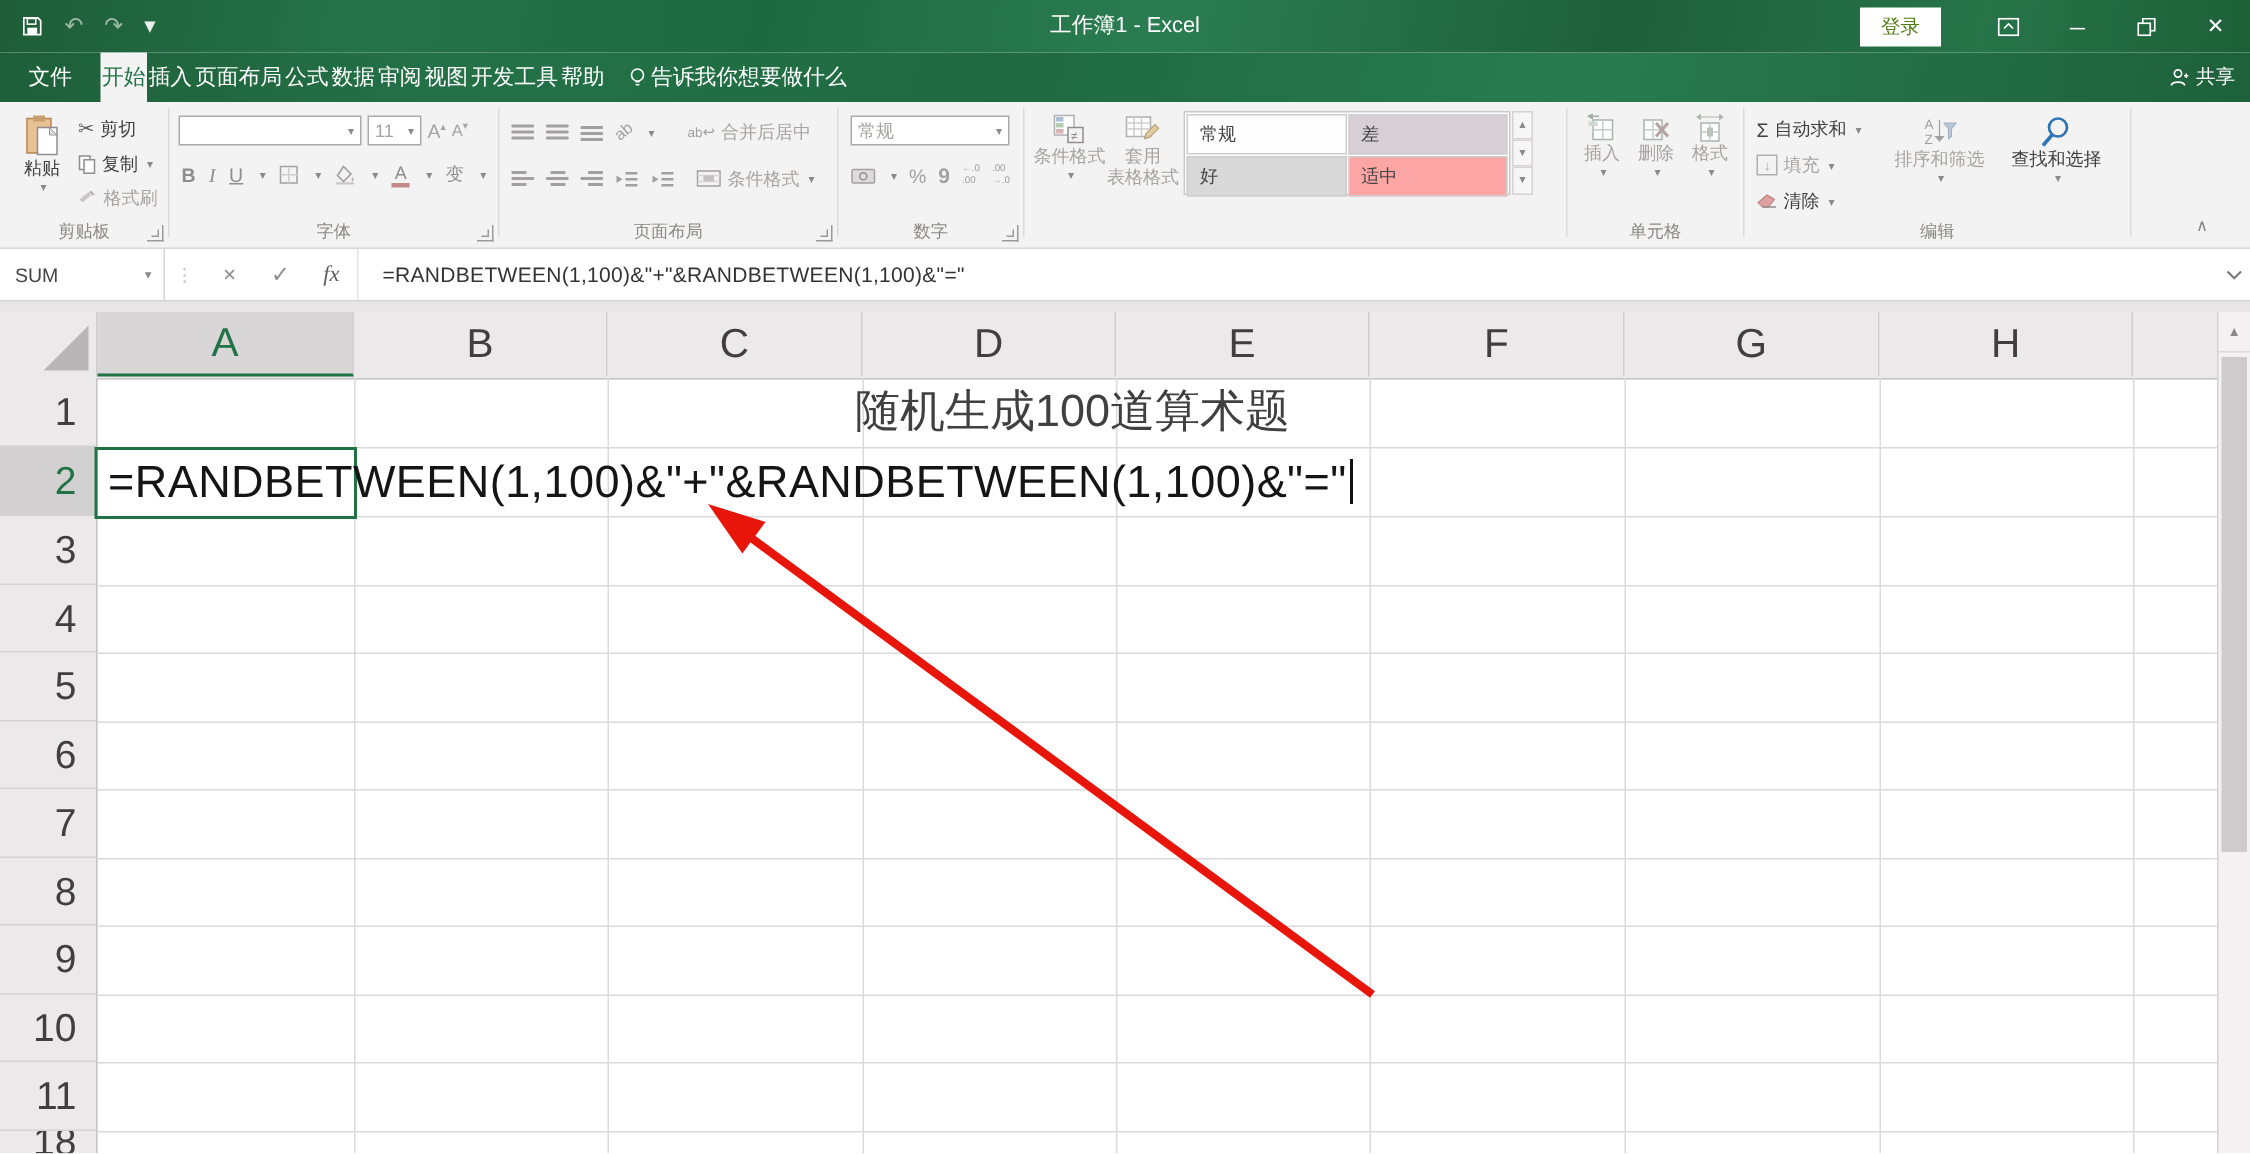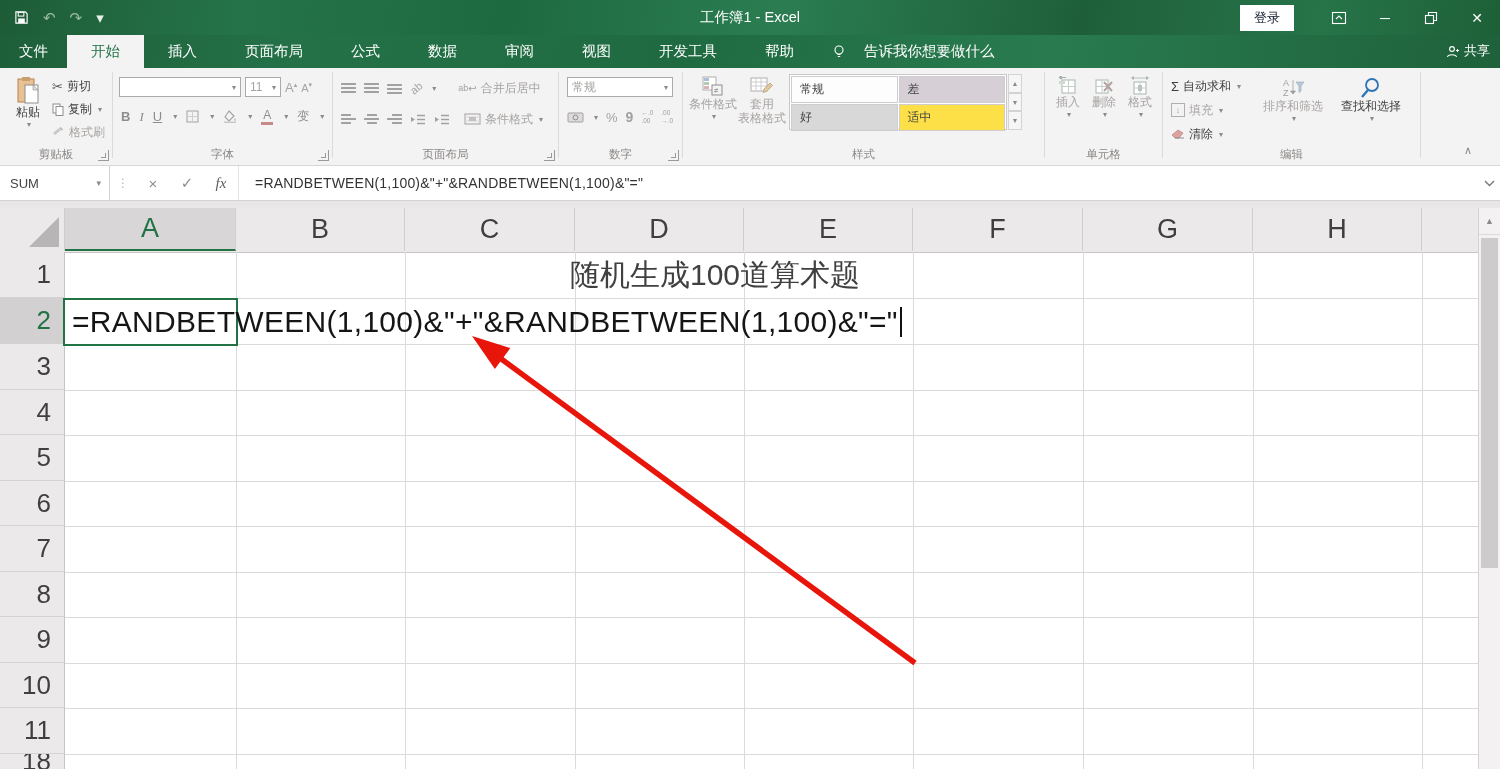--- a/index.html
+++ b/index.html
@@ -9,32 +9,32 @@
   
   #titlebar{position:absolute;left:0;top:0;width:1500px;height:35px;
     background:linear-gradient(100deg,#1d5c37 0%,#257349 16%,#1e6a40 34%,#2b7d51 52%,#1e5f3a 72%,#277449 88%,#1d6038 100%);
     color:#fff;}
   .qat{position:absolute;left:14px;top:0;height:35px;display:flex;align-items:center;gap:14px;}
   .qat .gly{font-size:15px;line-height:1;color:#fff;}
   .dim{opacity:.55;}
   .qat-drop{font-size:9px;opacity:.9;}
   #title-text{position:absolute;left:0;right:0;top:0;height:35px;line-height:35px;text-align:center;font-size:14.5px;color:#fff;}
   .caption-btns{position:absolute;right:0;top:0;height:35px;display:flex;align-items:center;}
-  .signin{background:#fff;color:#0f172a;font-size:13px;padding:4px 14px;margin-right:22px;cursor:default;}
+  .signin{background:#fff;color:#4d7c0f;font-size:13px;padding:4px 14px;margin-right:22px;cursor:default;}
   .capbtn{width:46px;height:35px;display:flex;align-items:center;justify-content:center;font-size:14px;color:#fff;}
   .capbtn svg{display:block;}
 
   
   #tabrow{position:absolute;left:0;top:35px;width:1500px;height:33px;
     background:linear-gradient(100deg,#1e5f39 0%,#247148 20%,#1f6a41 45%,#297b4f 70%,#1e613b 100%);
     display:flex;align-items:stretch;color:#fff;font-size:14.5px;}
-  .tab{display:flex;align-items:center;padding:0 24px;cursor:default;}
+  .tab{display:flex;align-items:center;padding:0 1px;cursor:default;}
   .tab.file{padding:0 19px;}
   .tab.active{background:#f4f3f3;color:#217346;}
-  .tellme{display:flex;align-items:center;gap:18px;padding:0 14px;}
+  .tellme{display:flex;align-items:center;gap:2px;padding:0 14px;}
   .share{position:absolute;right:10px;top:42px;display:flex;align-items:center;gap:5px;color:#fff;font-size:13px;}
 
   
   #ribbon{position:absolute;left:0;top:68px;width:1500px;height:97px;background:#f4f3f3;border-bottom:1px solid #d8d6d6;font-size:12px;color:#444;}
   .group{position:absolute;top:0;height:97px;}
   .gsep{position:absolute;top:4px;width:1px;height:86px;background:#dcdada;}
   .glabel{position:absolute;bottom:3px;left:0;right:0;text-align:center;font-size:11.5px;color:#8a8886;}
   .dlg{position:absolute;right:3px;bottom:4px;width:10px;height:10px;border-right:1px solid #9a9a9a;border-bottom:1px solid #9a9a9a;}
   .dlg::after{content:"";position:absolute;right:2px;bottom:2px;width:4px;height:4px;border-right:1px solid #9a9a9a;border-bottom:1px solid #9a9a9a;transform:rotate(0deg);}
   .dis{color:#a6a4a2;}
@@ -382,28 +382,27 @@
               <path d="M14 13l6-6 2.5 2.5-6 6-3.5 1z" fill="#e0c9a0" stroke="#b09a70" stroke-width=".7"></path>
             </svg>
           </span>
         <span>套用</span>
         <span>表格格式</span>
       </div>
       <div class="gallery">
         <span class="gitem" style="background: rgb(253, 253, 253);">常规</span>
         <span class="gitem" style="background: rgb(214, 208, 214);">差</span>
         <span class="gitem" style="background: rgb(216, 216, 216);">好</span>
-        <span class="gitem" style="background: #fde047;">适中</span>
+        <span class="gitem" style="background: #fca5a5;">适中</span>
       </div>
       <div class="garrows">
         <span>▲</span>
         <span>▼</span>
         <span>▼</span>
       </div>
-      <div class="glabel">样式</div>
     </div>
     <span class="gsep" style="left:1044px;"></span>
 
     <div class="group" style="left:1045px;width:117px;">
       <div class="bigbtn dis" style="position:absolute;left:6px;top:8px;width:34px;">
         <span class="icon">
             <svg width="20" height="20" viewBox="0 0 20 20">
               <rect x="4" y="4" width="13" height="13" fill="#fff" stroke="#a8b5ad"></rect>
               <path d="M4 10.5h13M10.5 4v13" stroke="#c4cec8"></path>
               <path d="M8 1.5H1.5M3.5 0l-2.6 1.5L3.5 3z" stroke="#9fb0a6" fill="#9fb0a6"></path>

